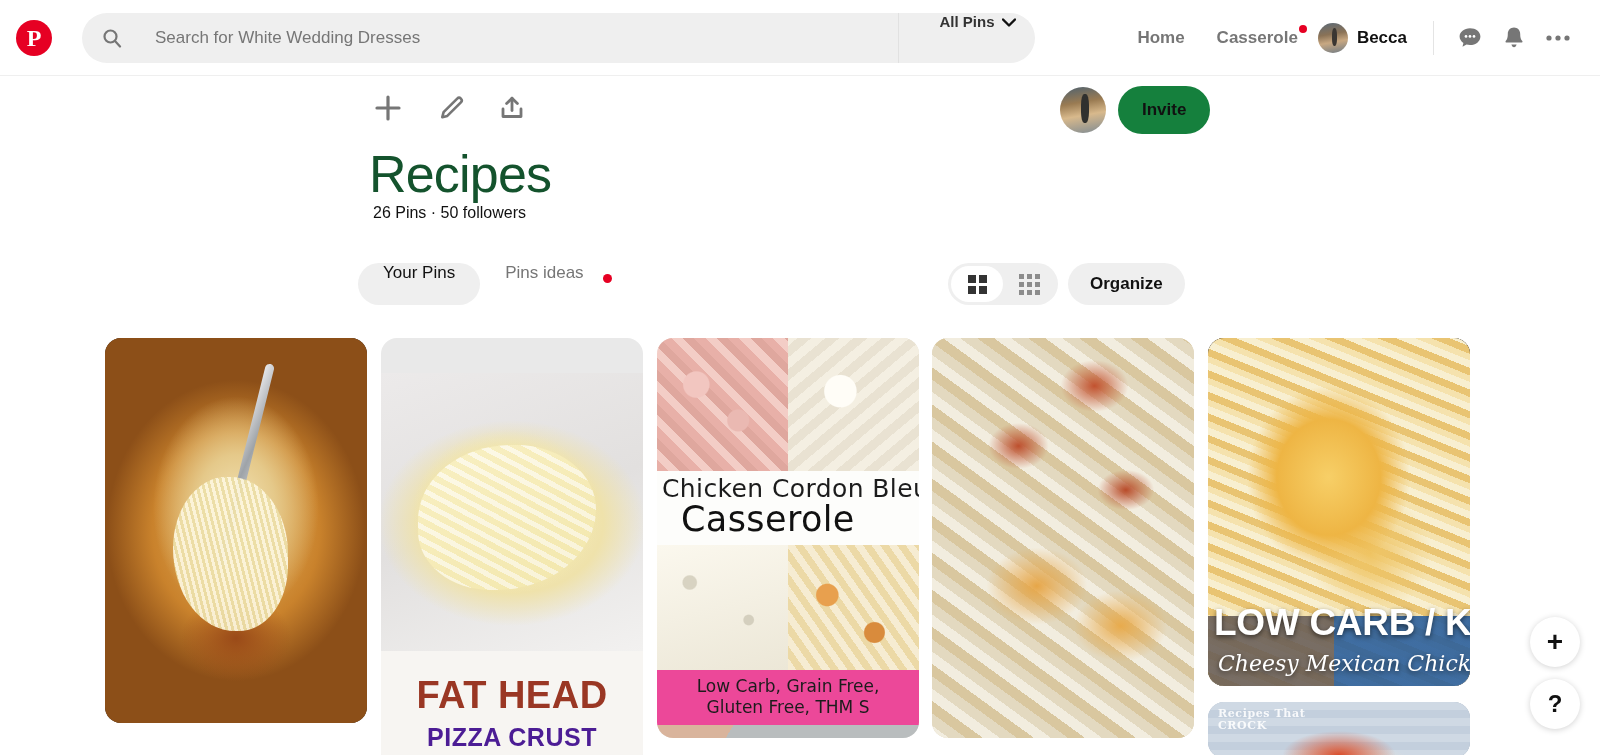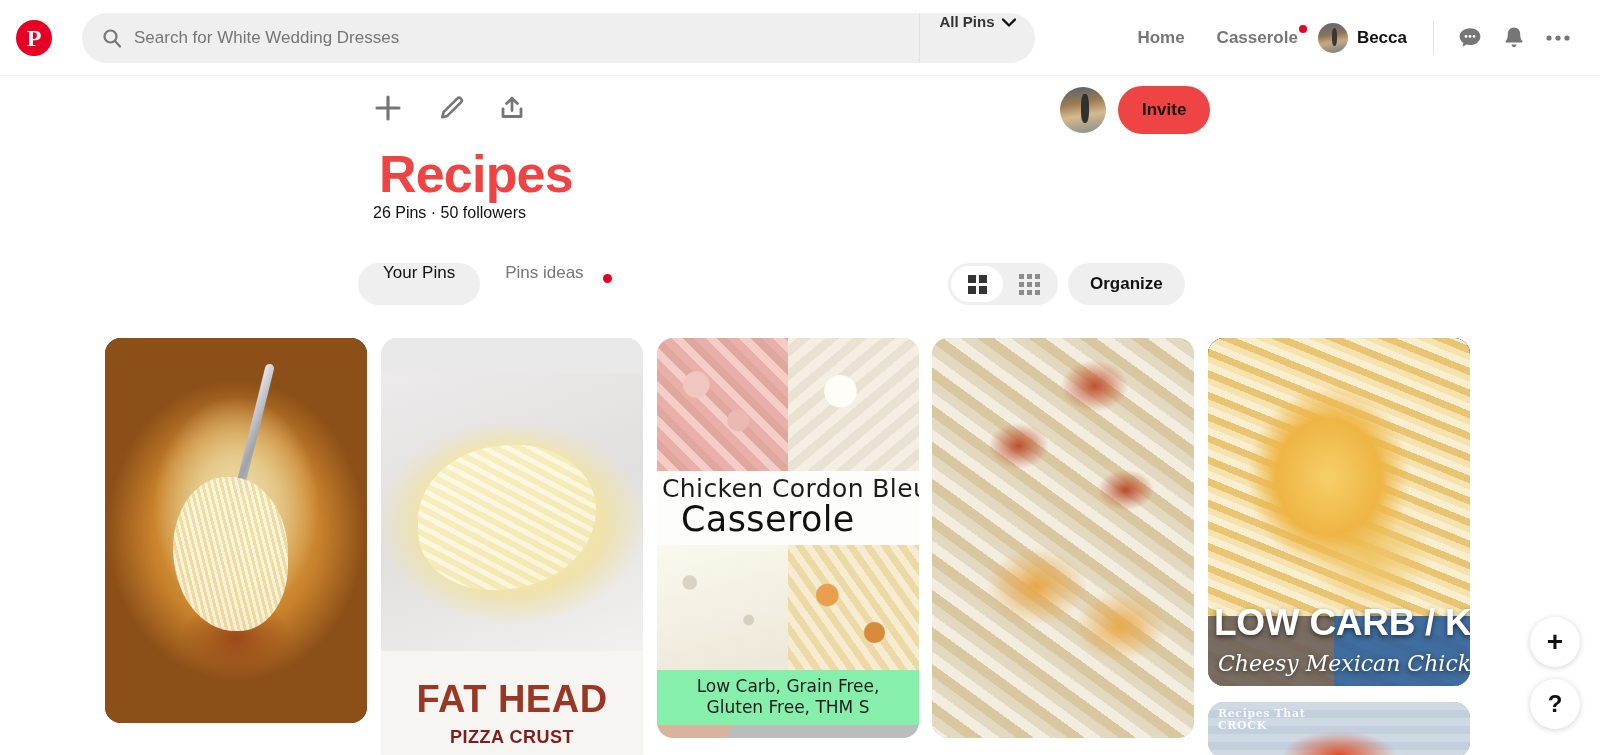--- a/index.html
+++ b/index.html
@@ -31,21 +31,21 @@
     display: flex; align-items: center; justify-content: center;
     color: #fff; font-weight: 700; font-size: 24px;
     font-family: "Liberation Serif", serif;
     line-height: 1;
   }
   .search-wrap {
     position: absolute; left: 82px; top: 13px;
     width: 953px; height: 50px;
     background: #efefef;
     border-radius: 25px;
-    display: flex; align-items: center;
+    display: flex; align-items: center; gap: 21px;
   }
   .search-icon {
     margin-left: 20px; margin-right: 12px;
     width: 20px; height: 20px; flex: none;
     display: flex; align-items: center; justify-content: center;
   }
   .search-input {
     flex: 1; border: none; outline: none; background: transparent;
     font-size: 17px; color: #333;
     font-family: "Liberation Sans", sans-serif;
@@ -121,27 +121,27 @@
     background: linear-gradient(170deg,#4d6170 0%,#9a7b52 35%,#d8b98c 60%,#7f8b93 100%);
     position: relative; overflow: hidden; flex: none; cursor: pointer;
   }
   .avatar-lg::after {
     content:""; position:absolute; left:45%; top:16%;
     width:17%; height:62%; border-radius:40%;
     background:#30302e;
   }
   .invite-btn {
     height: 48px; padding: 0 24px; border: none; border-radius: 24px;
-    background: #ef4444; color: #111; font-size: 17px; font-weight: 700;
+    background: #15803d; color: #111; font-size: 17px; font-weight: 700;
     font-family: "Liberation Sans", sans-serif; cursor: pointer;
   }
 
   .board-title {
-    position: absolute; left: 379px; top: 148px;
-    font-size: 52px; font-weight: 700; color: #ef4444;
+    position: absolute; left: 369px; top: 148px;
+    font-size: 52px; font-weight: 400; color: #14532d;
     letter-spacing: -0.8px; line-height: 1;
   }
   .board-meta {
     position: absolute; left: 373px; top: 204px;
     font-size: 16px; color: #111;
   }
 
   
   .tabs {
     position: absolute; left: 358px; top: 263px;
@@ -239,21 +239,21 @@
     position: absolute; bottom: 0; left: 0; right: 0; height: 117px;
     background: #f7f5f2;
     display: flex; flex-direction: column; align-items: center;
     justify-content: center; gap: 6px; padding-top: 6px;
   }
   .fh-t1 {
     font-size: 38px; font-weight: 700; color: #9a3724;
     letter-spacing: 0.5px; font-family: "Liberation Sans", sans-serif;
   }
   .fh-t2 {
-    font-size: 18px; font-weight: 700; color: #7f1d1d;
+    font-size: 25px; font-weight: 700; color: #4c1d95;
     letter-spacing: 0.5px;
   }
 
   
   .art-cordon { height: 400px; background:#f7f7f4; }
   .cb-row { display: flex; width: 100%; }
   .cb-cell { width: 50%; }
   .cb-r1 { height: 133px; }
   .cb-ham {
     background:
@@ -287,21 +287,21 @@
       linear-gradient(165deg,#fbf8ee,#ece7d7);
   }
   .cb-baked {
     background:
       radial-gradient(circle at 30% 40%, #e8a04e 0 9%, rgba(0,0,0,0) 10%),
       radial-gradient(circle at 66% 70%, #d98b3c 0 8%, rgba(0,0,0,0) 9%),
       repeating-linear-gradient(55deg,#f6ecd2 0 7px,#ecd9a6 7px 14px),
       #f0e0b8;
   }
   .cb-sub {
-    background: #86efac; text-align: center; padding: 6px 0 8px;
+    background: #ec4899; text-align: center; padding: 6px 0 8px;
     font-size: 17px; line-height: 1.22; color: #1c1c1c;
     font-family: "DejaVu Sans", sans-serif;
   }
   .cb-foot {
     height: 55px;
     background: linear-gradient(120deg,#d9b49c 0 26%, #b9bdbe 26% 100%);
     position: relative;
   }
   .cb-foot::after{
     content:""; position:absolute; left:8%; top:28%;

